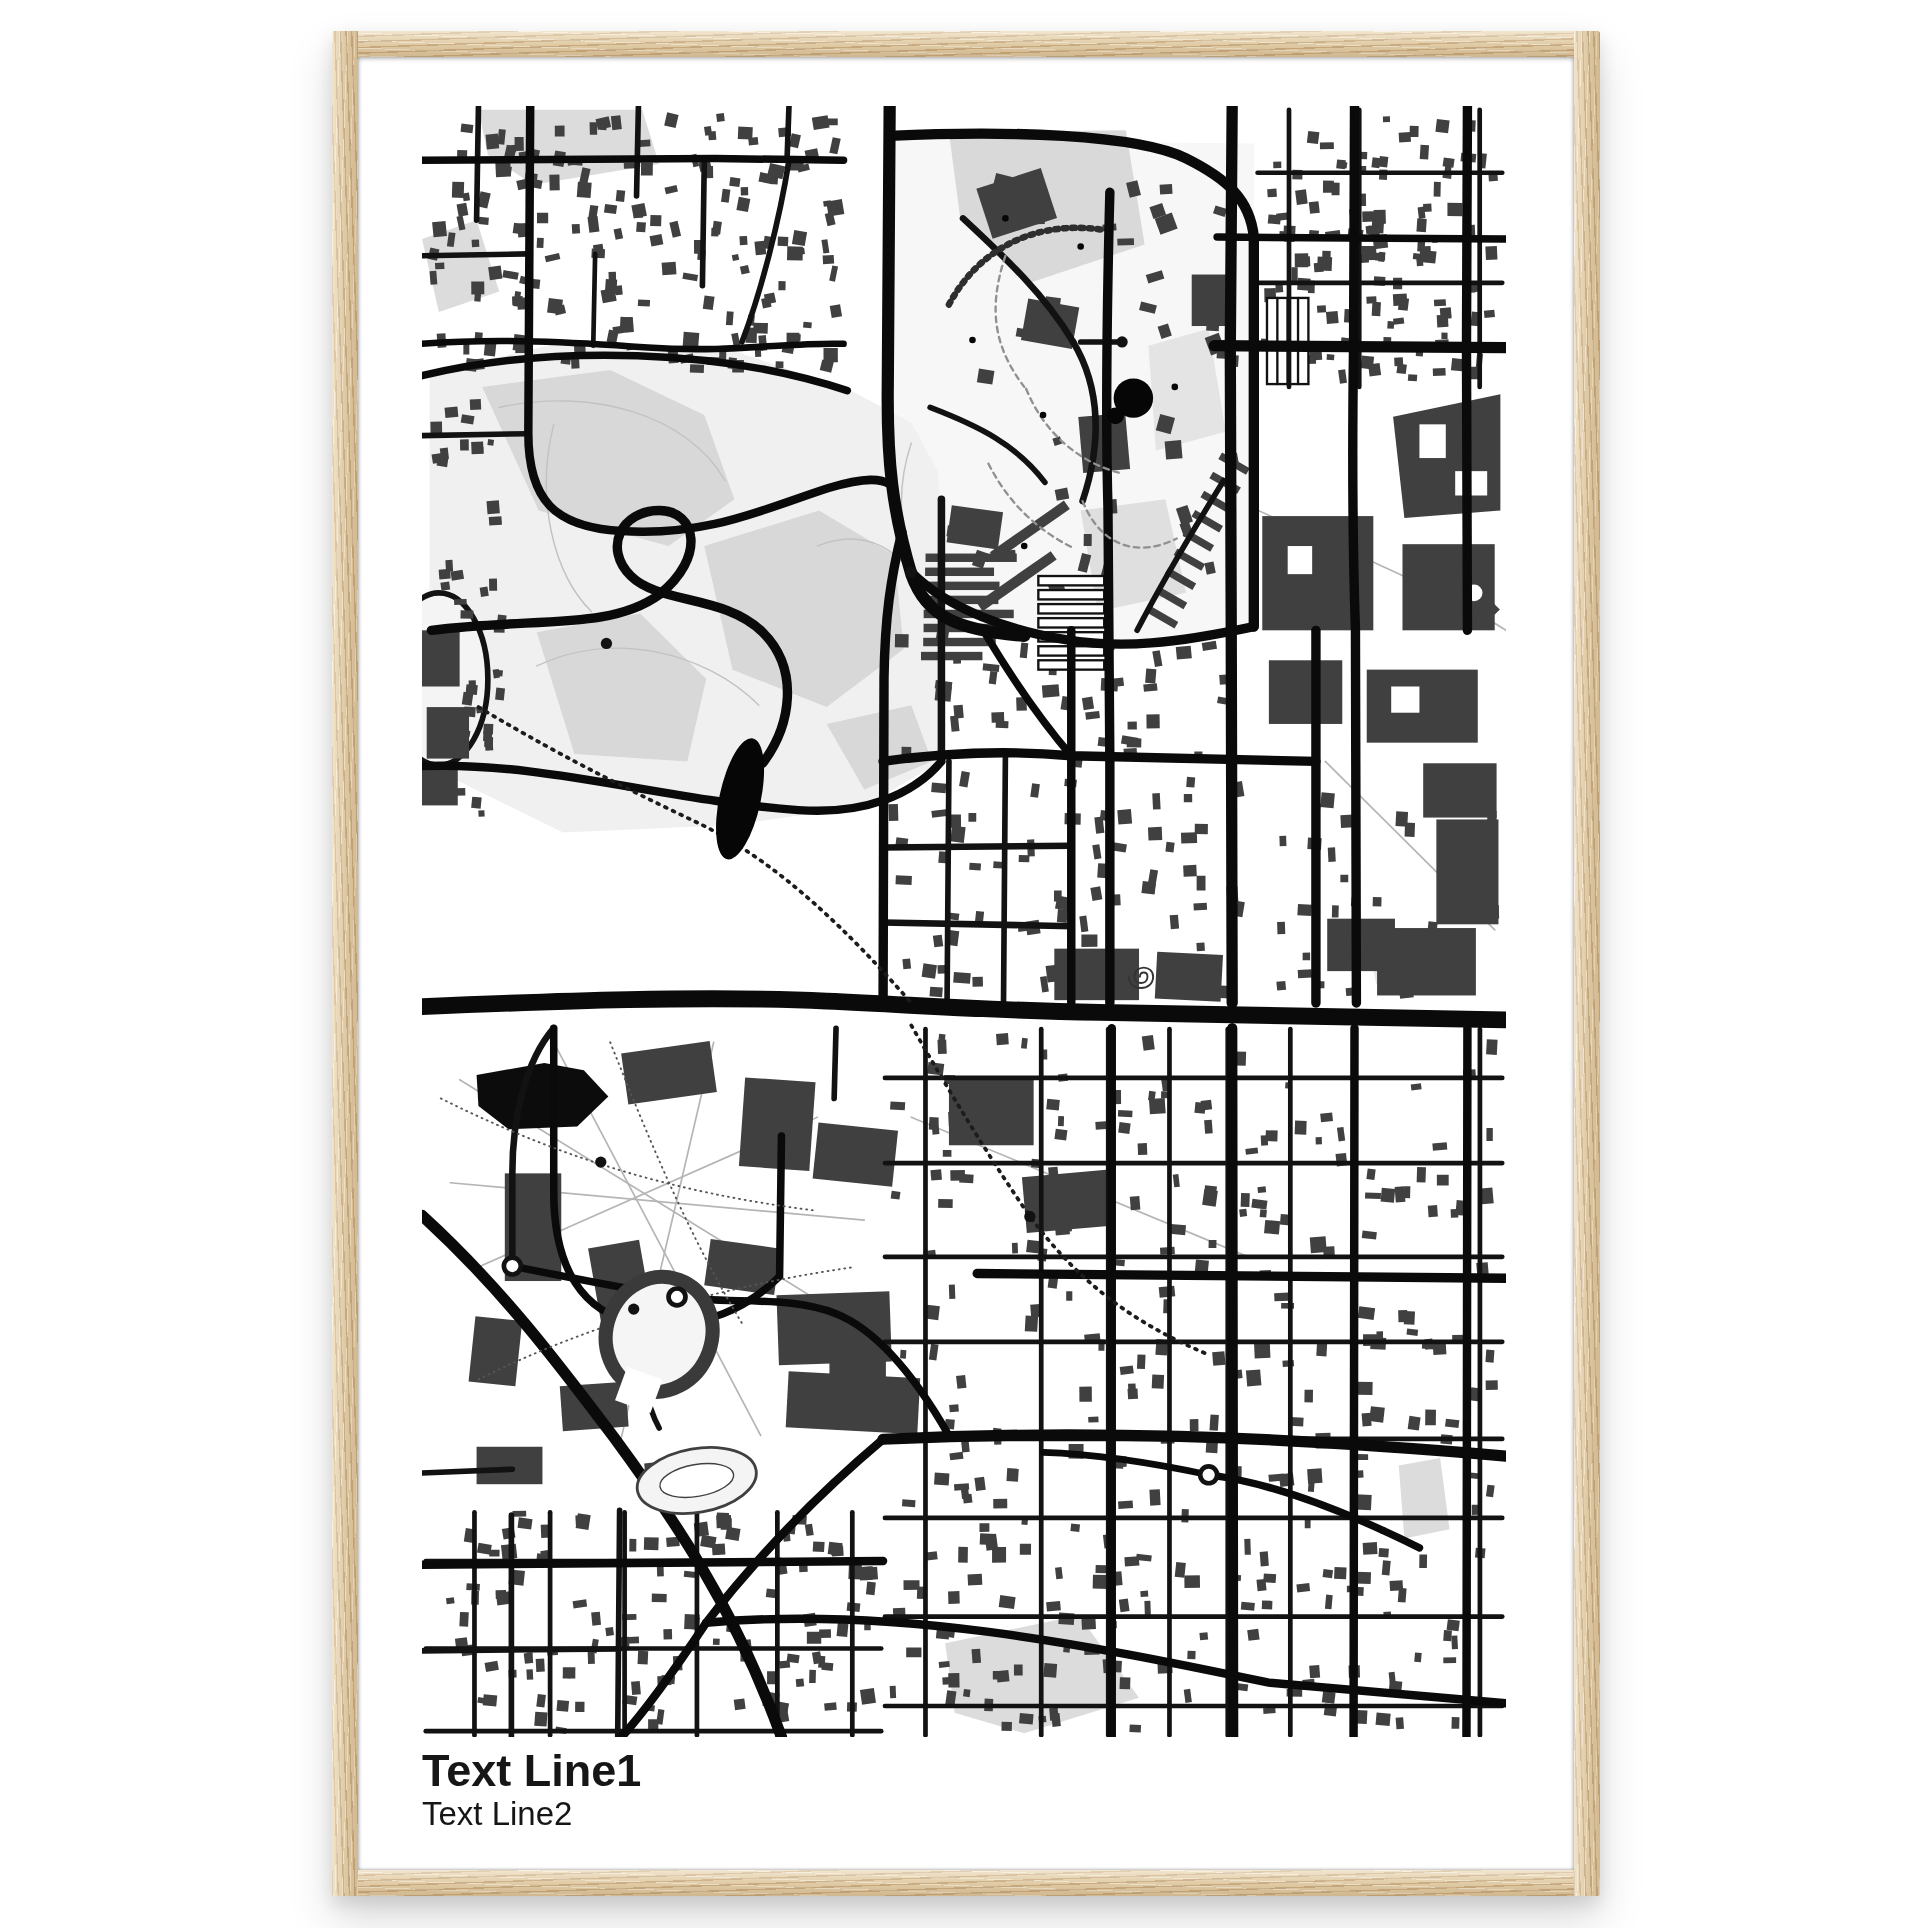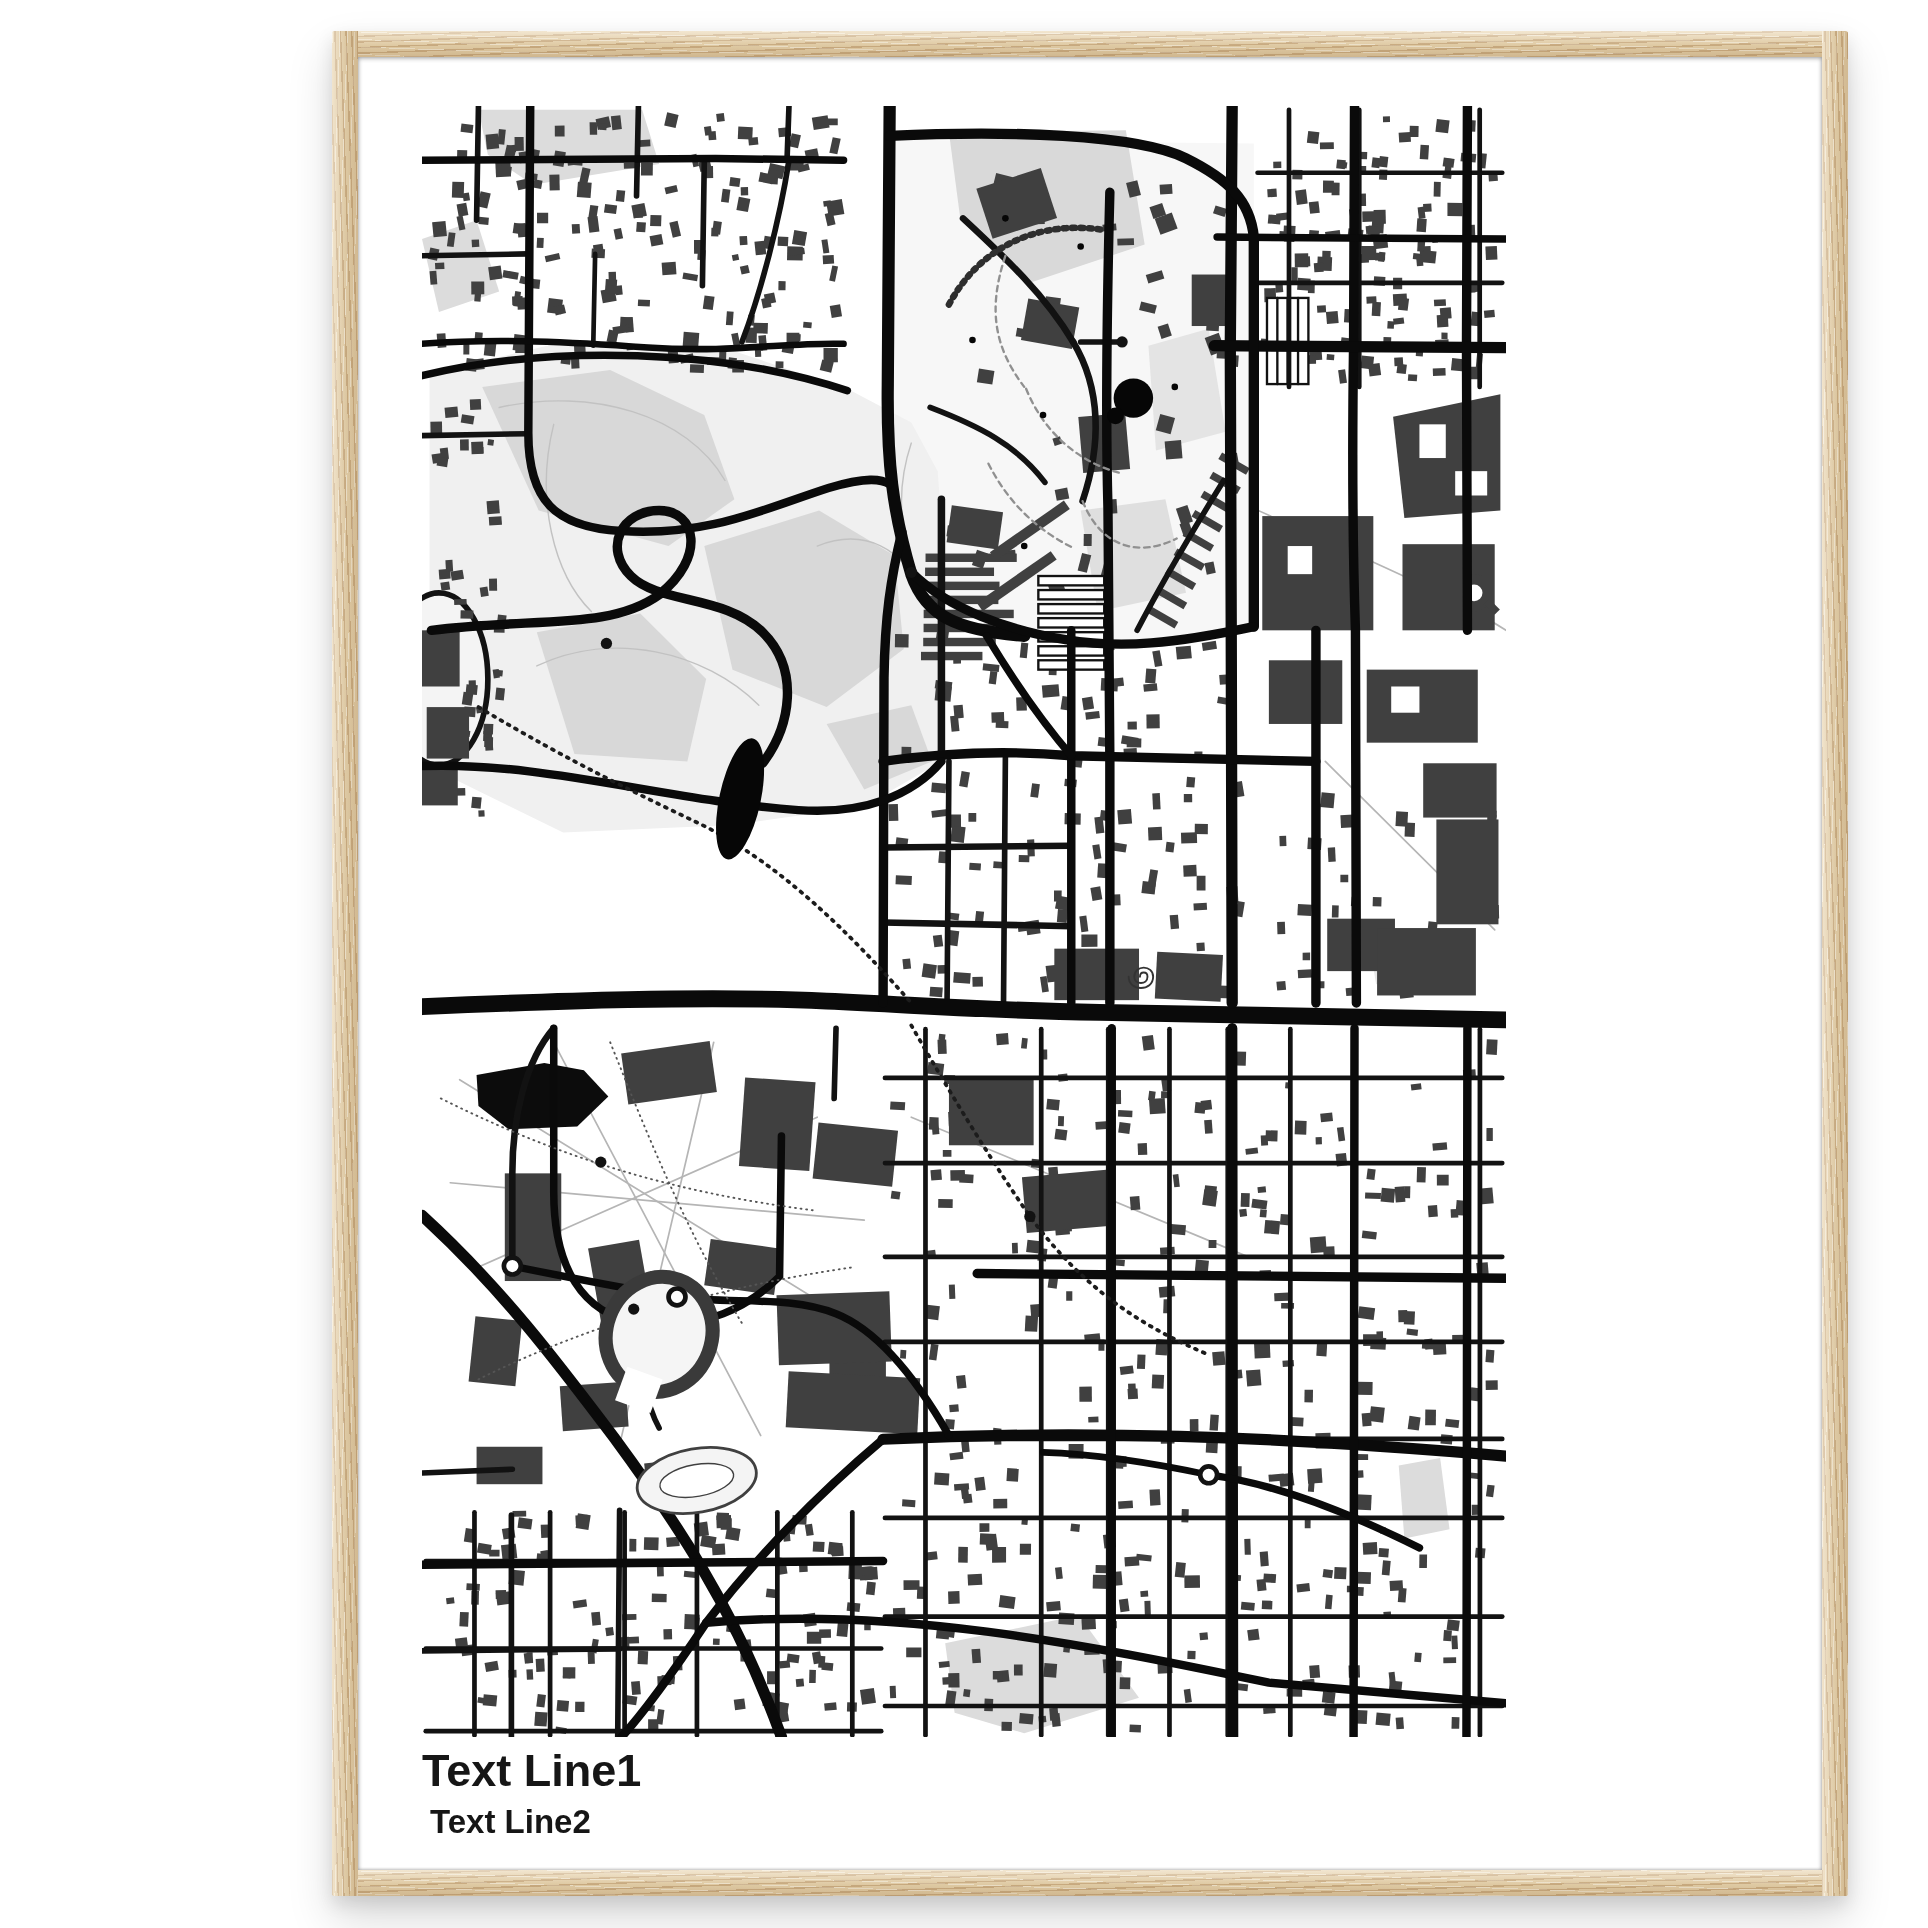--- a/index.html
+++ b/index.html
@@ -1,18 +1,18 @@
 <!DOCTYPE html>
 <html style="--page-bg: #ffffff; --wood-base: #e8d2aa; --poster-bg: #ffffff; --text-color: #161616;font-size:15px"><head>
 <meta charset="utf-8">
 <style>
   html,body{margin:0;padding:0;width:1928px;height:1928px;background:#ffffff;
     font-family:"Liberation Sans", sans-serif;}
   .scene{position:relative;width:1928px;height:1928px;background:var(--page-bg,#fff);overflow:hidden;}
-  .frame{position:absolute;left:332px;top:31px;width:1516px;height:1865px;box-sizing:border-box;
+  .frame{position:absolute;left:332px;top:31px;width:1268px;height:1865px;box-sizing:border-box;
     border-radius:2.8px;
     box-shadow:0 22.6px 45px rgba(0,0,0,.15),0 7.5px 17px rgba(0,0,0,.10);}
   .rail{position:absolute;}
   .rail-top,.rail-bottom{left:0;right:0;height:26px;
     background:
       linear-gradient(180deg,rgba(255,255,255,.45),rgba(0,0,0,.04) 55%,rgba(120,85,45,.22)),
       repeating-linear-gradient(178deg,rgba(170,125,75,.40) 0 1.4px,rgba(0,0,0,0) 1.4px 5.6px),
       repeating-linear-gradient(182deg,rgba(255,250,238,.55) 0 0.9px,rgba(0,0,0,0) 0.9px 7.5px),
       var(--wood-base,#e8d2aa);}
   .rail-top{top:0;border-radius:2.8px 2.8px 0 0;}
@@ -25,21 +25,21 @@
       var(--wood-base,#e8d2aa);}
   .rail-left{left:0;border-radius:2.8px 0 0 2.8px;}
   .rail-right{right:0;border-radius:0 2.8px 2.8px 0;}
   .poster{position:absolute;left:26px;top:26px;right:26px;bottom:26px;background:var(--poster-bg,#fff);
     box-shadow:inset 0 1.9px 4.7px rgba(0,0,0,.22),inset 0 -0.9px 2.8px rgba(0,0,0,.12),
       inset 1.9px 0 3.8px rgba(0,0,0,.10),inset -1.9px 0 3.8px rgba(0,0,0,.10);}
   .map{position:absolute;left:64px;top:49px;width:1084px;height:1631px;}
   .map svg{display:block;}
   .caption{position:absolute;left:64px;top:1690px;color:var(--text-color,#161616);}
   .caption h1{margin:0;font-size:45px;font-weight:700;line-height:1.06;letter-spacing:0;}
-  .caption h2{margin:8px;font-size:33px;font-weight:700;line-height:1.18;}
+  .caption h2{margin:0;font-size:33px;font-weight:400;line-height:1.18;}
 </style>
 </head>
 <body>
 
 <div class="scene">
   <div class="frame">
     <div class="rail rail-top"></div>
     <div class="rail rail-bottom"></div>
     <div class="rail rail-left"></div>
     <div class="rail rail-right"></div>

